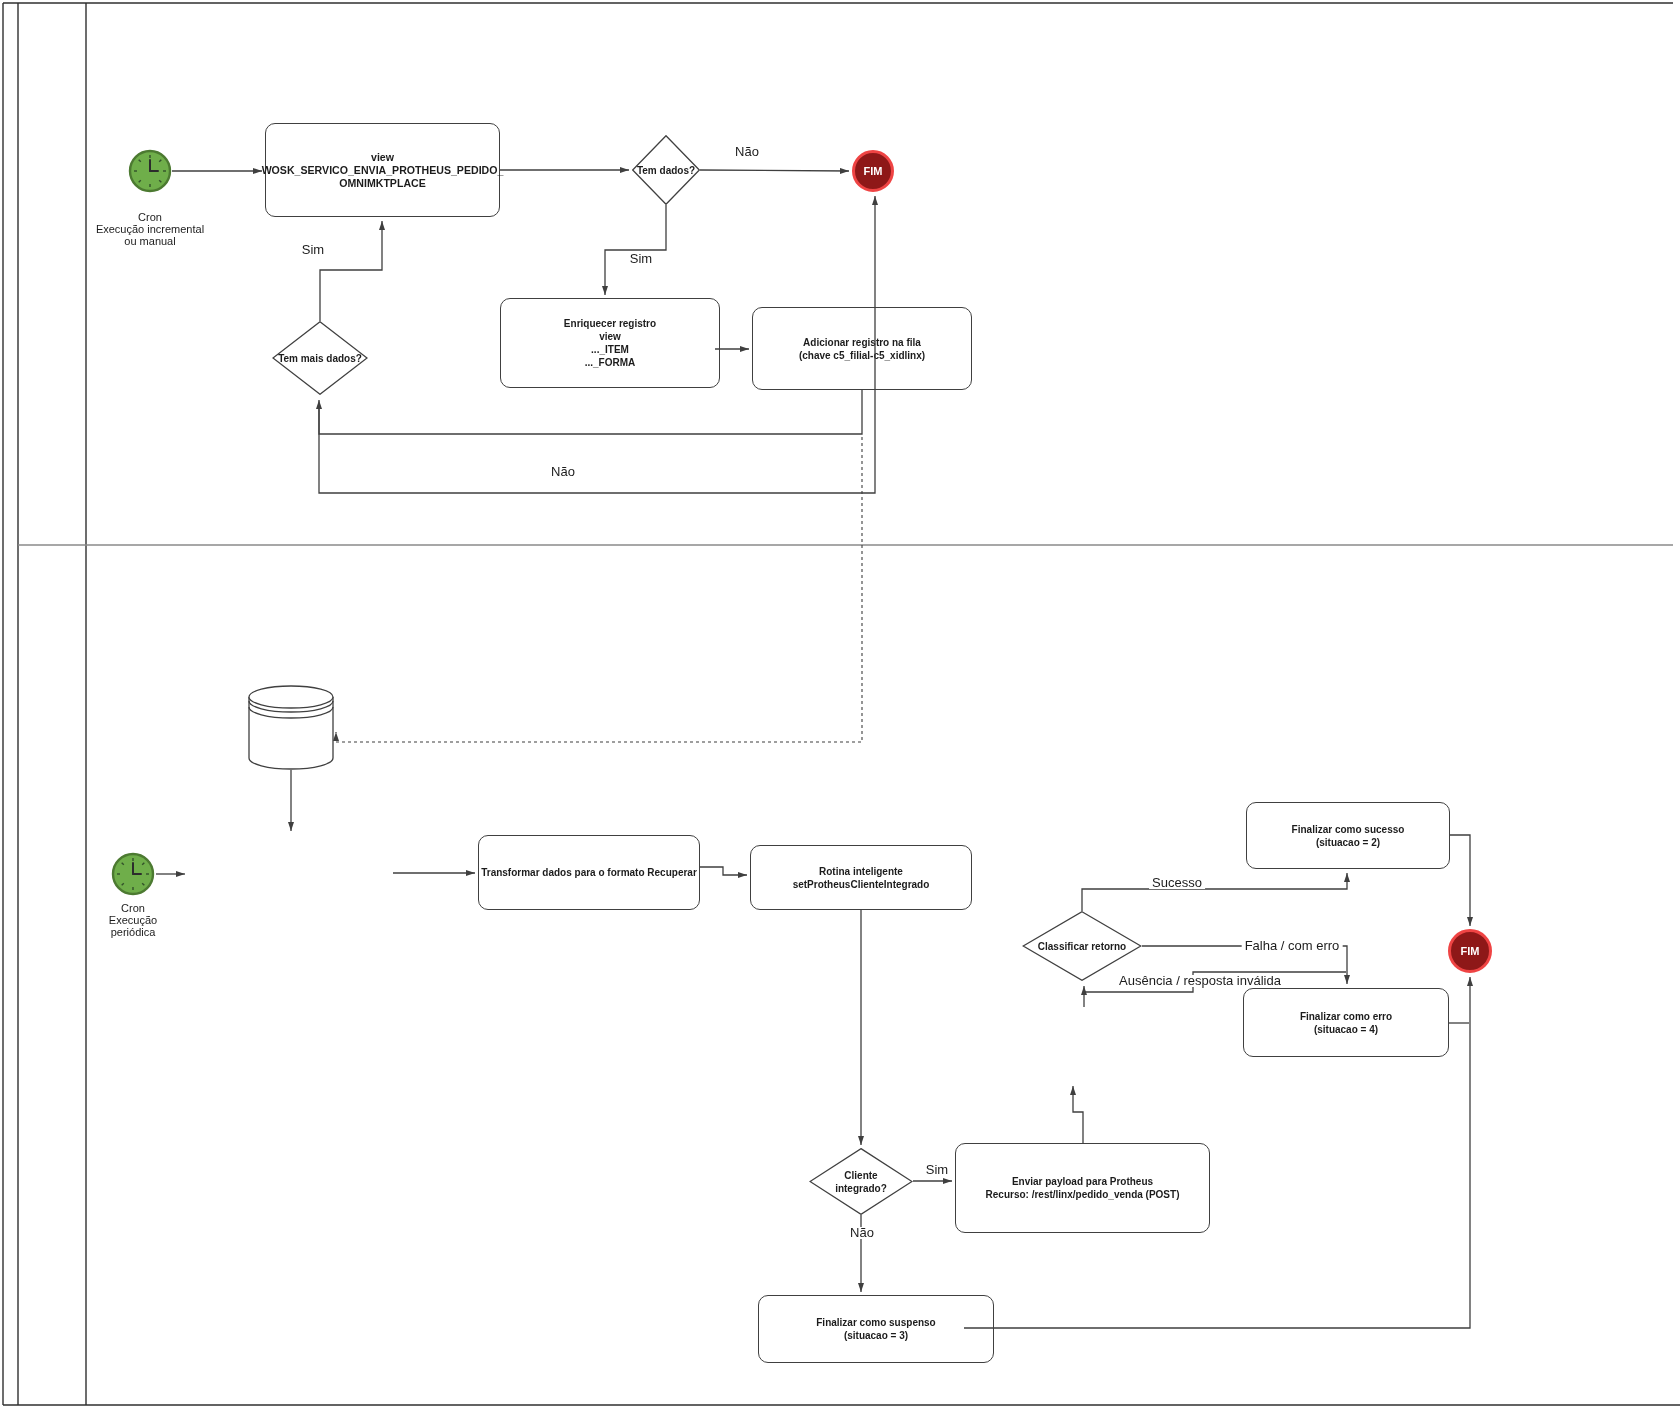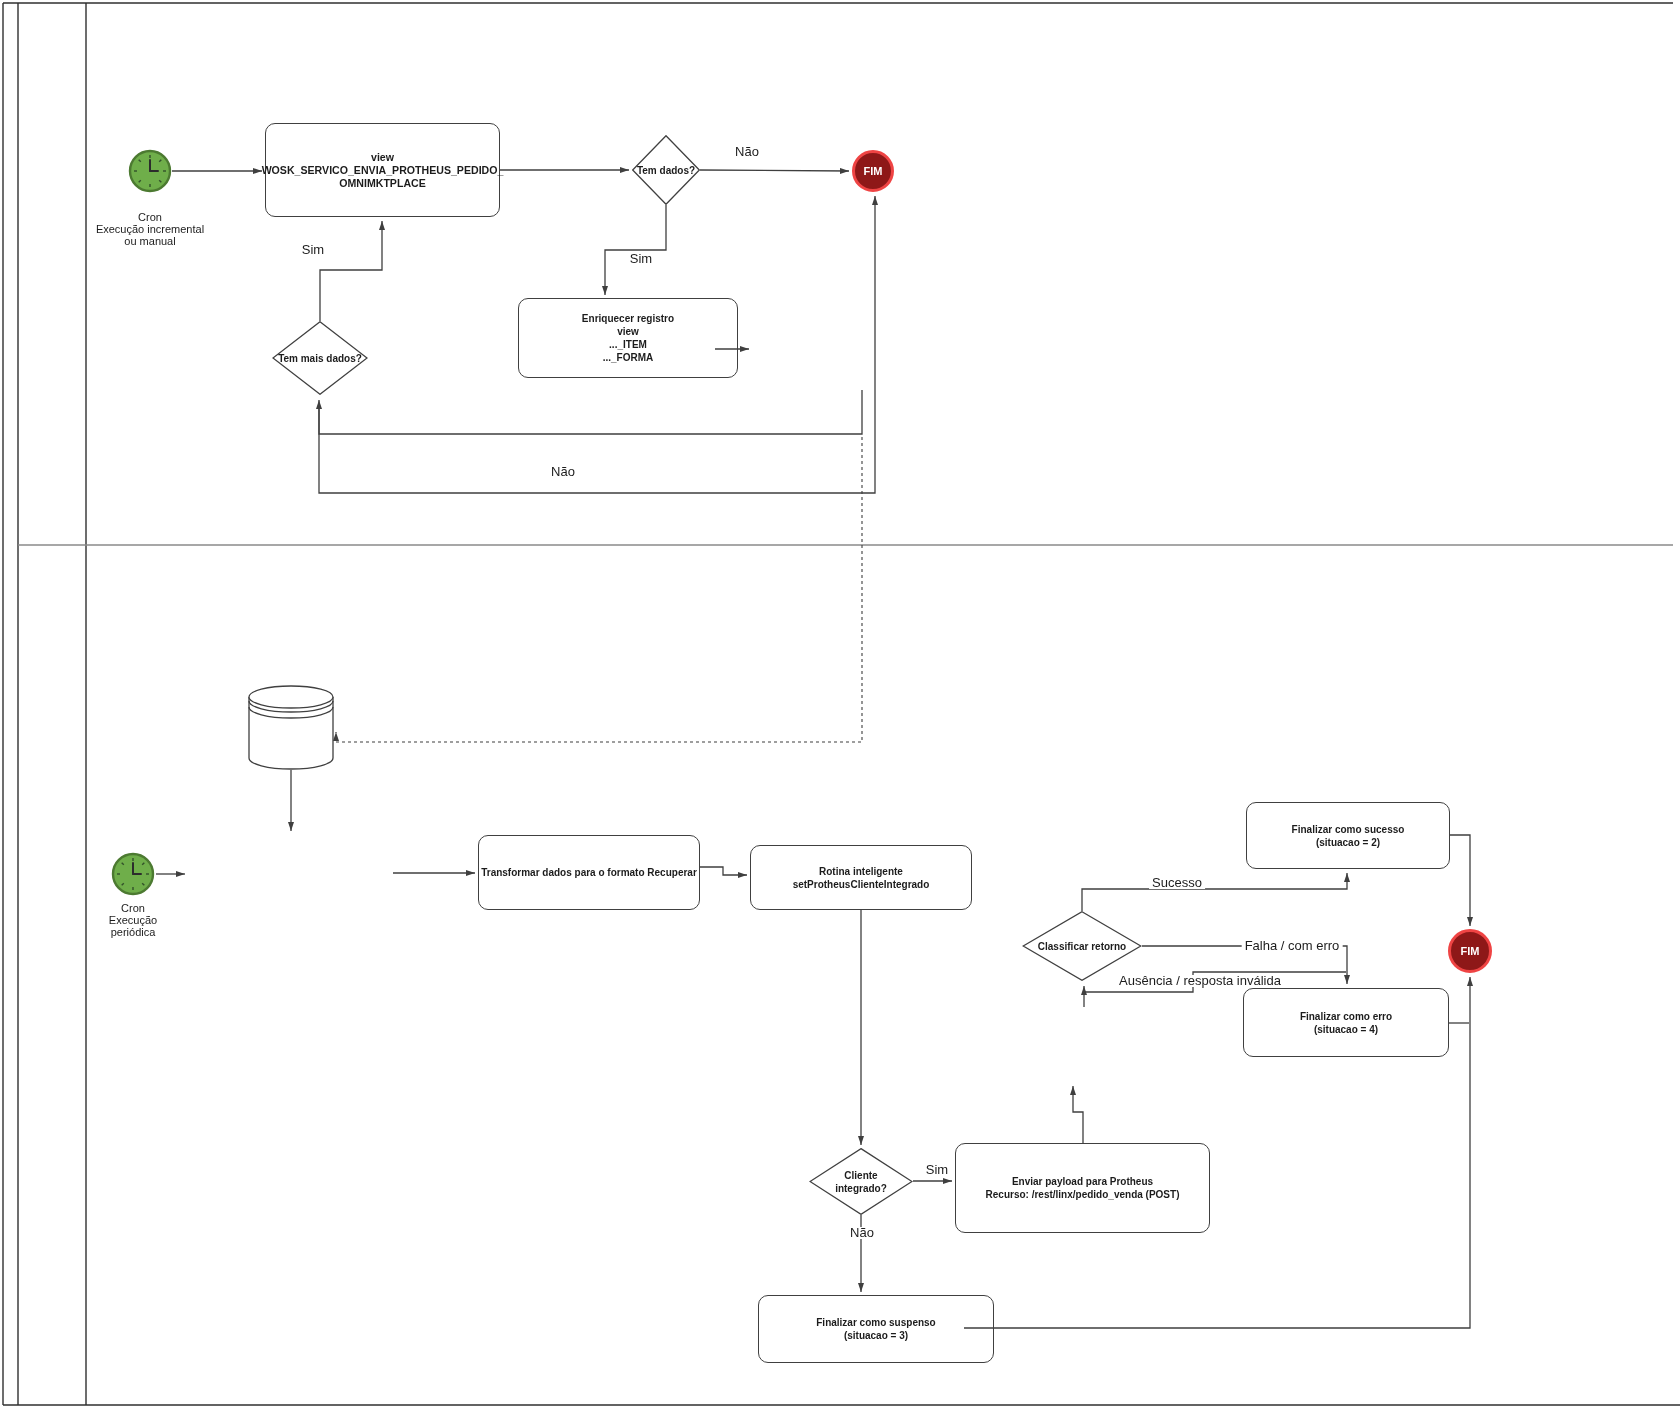--- a/index.html
+++ b/index.html
@@ -83,27 +83,31 @@
     <svg viewBox="0 0 100 100" preserveAspectRatio="none">
       <polygon class="shape" points="50,1 99,50 50,99 1,50" vector-effect="non-scaling-stroke"></polygon>
     </svg>
     <div class="txt">Tem dados?</div>
   </div>
 
   <div class="node event-end" style="left:852px;top:150px;width:42px;height:42px">
     <span>FIM</span>
   </div>
 
-  <div class="node task" style="left:518px;top:298px;width:220px;height:80px">
+  <div class="node task" style="left:500px;top:298px;width:220px;height:90px">
     <div class="txt">Enriquecer registro
 view
 ..._ITEM
 ..._FORMA</div>
   </div>
 
+  <div class="node task" style="left:752px;top:307px;width:220px;height:83px">
+    <div class="txt">Adicionar registro na fila
+(chave c5_filial-c5_xidlinx)</div>
+  </div>
 
   <div class="node gw" style="left:272px;top:321px;width:96px;height:74px">
     <svg viewBox="0 0 100 100" preserveAspectRatio="none">
       <polygon class="shape" points="50,1 99,50 50,99 1,50" vector-effect="non-scaling-stroke"></polygon>
     </svg>
     <div class="txt">Tem mais dados?</div>
   </div>
 
   <div class="node" style="left:248px;top:685px;width:86px;height:85px">
     <svg width="86" height="85" viewBox="0 0 86 85">

